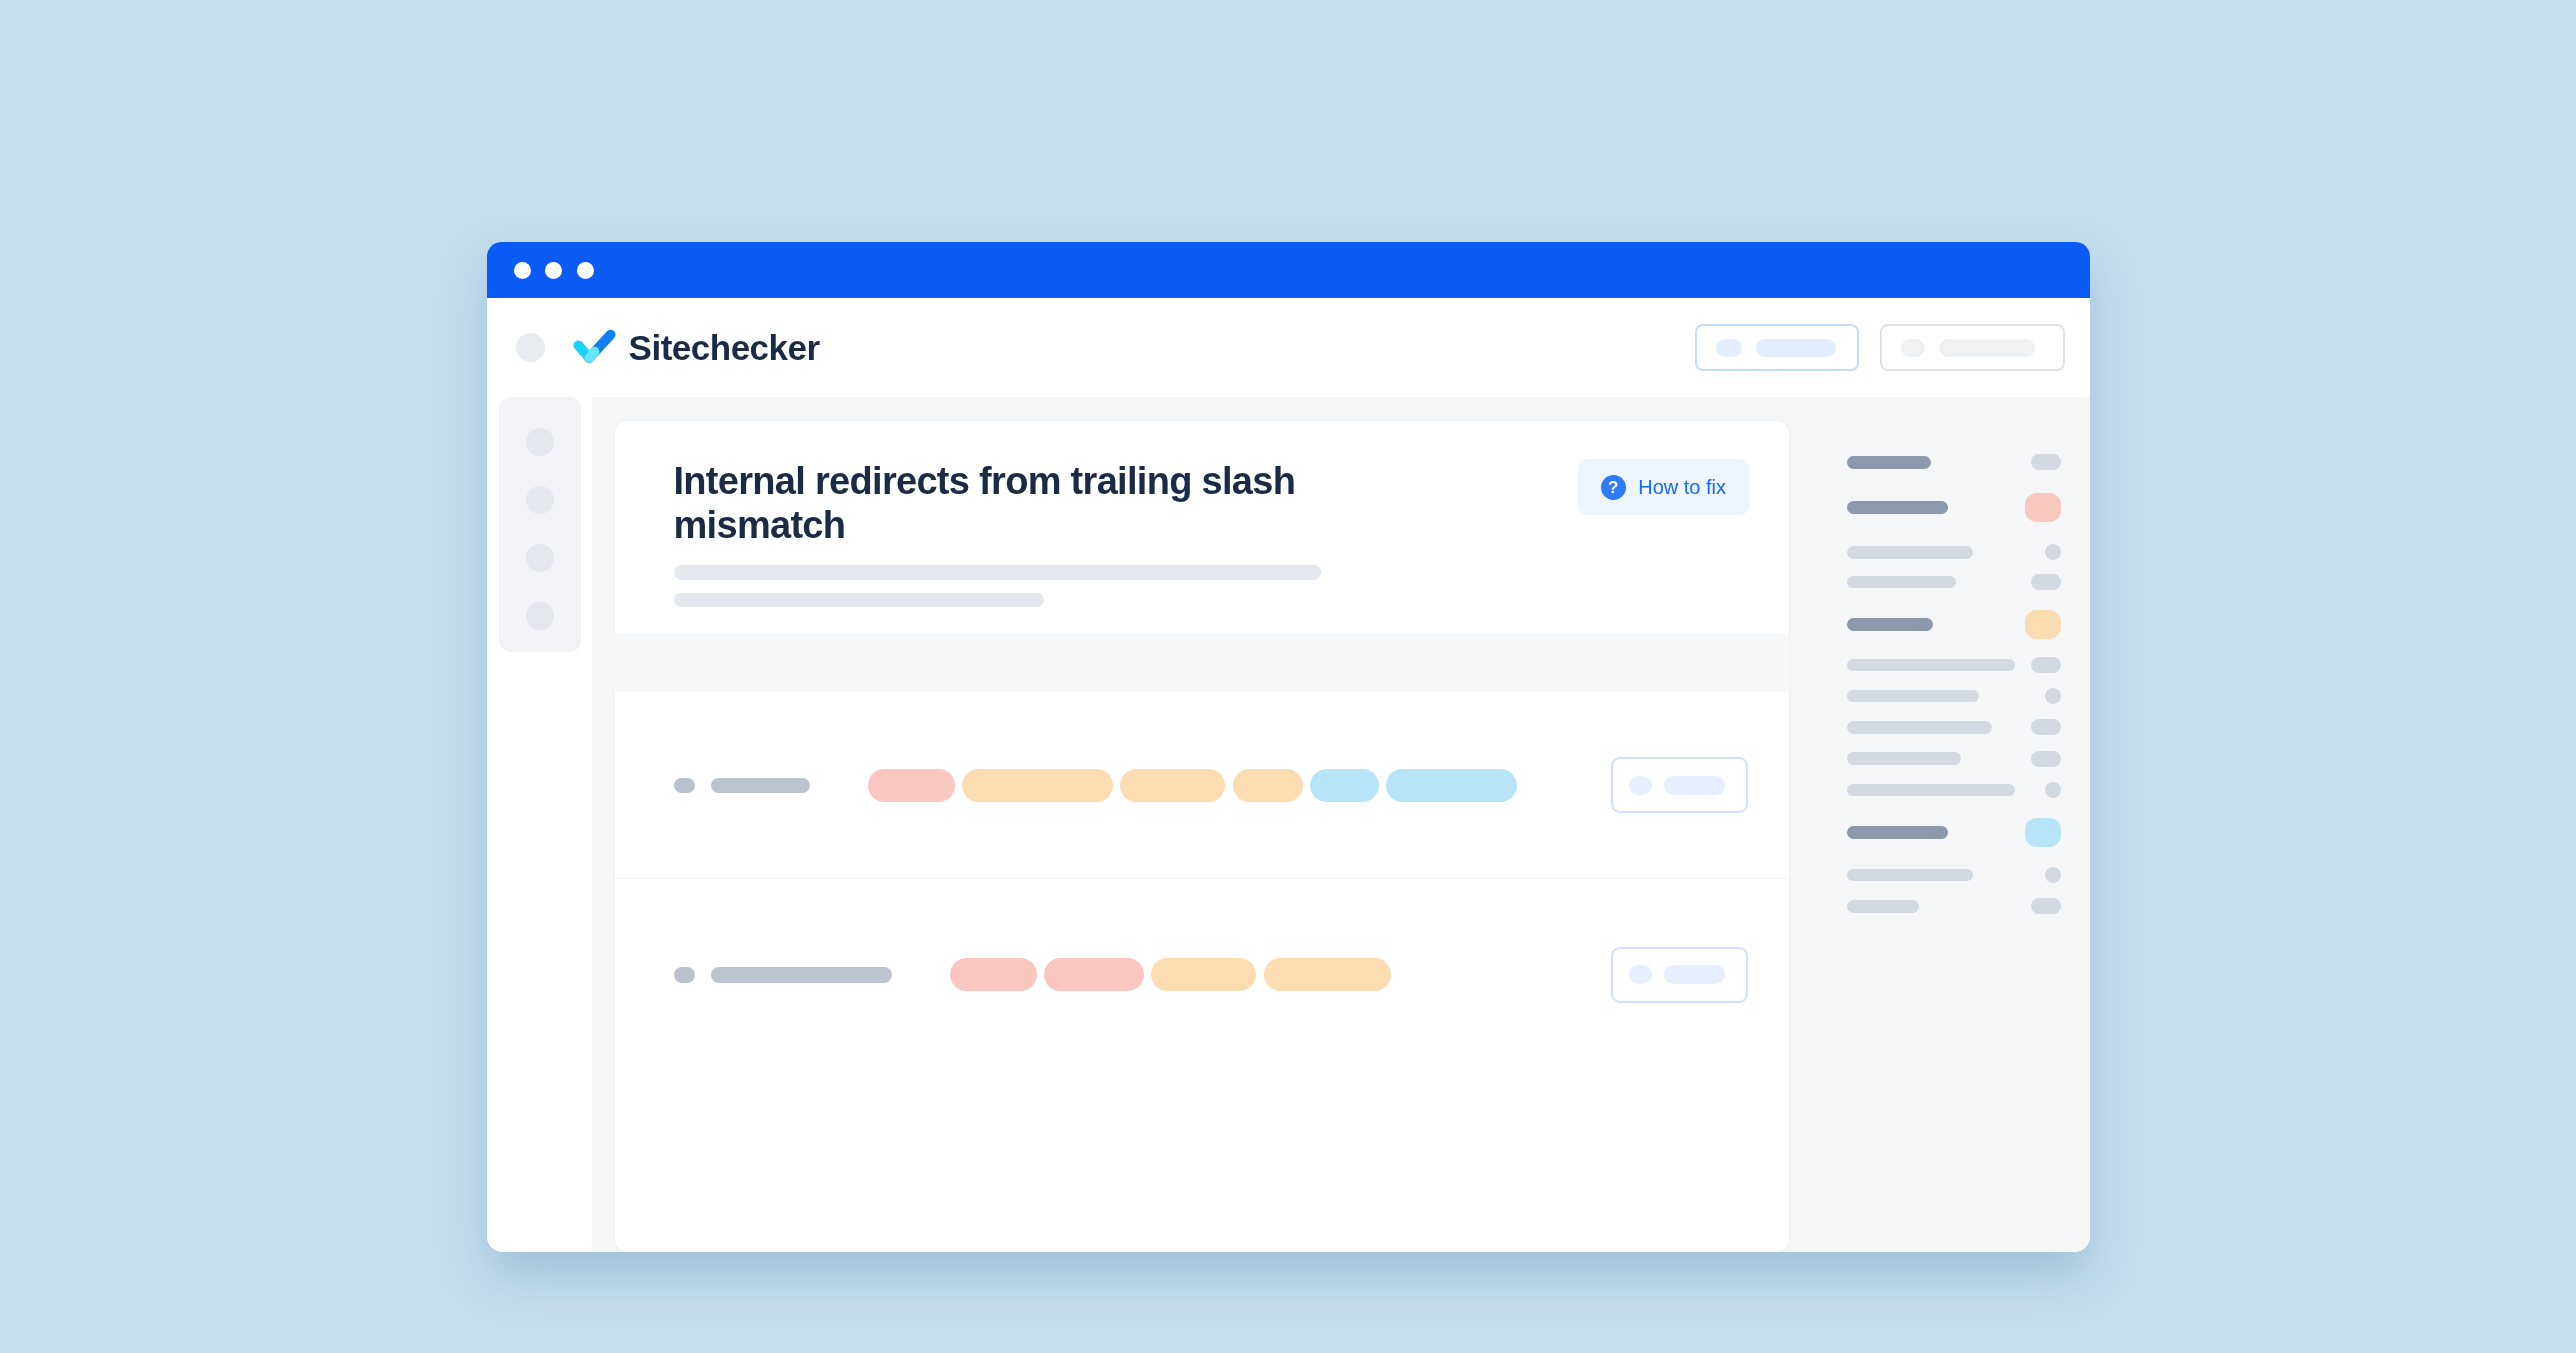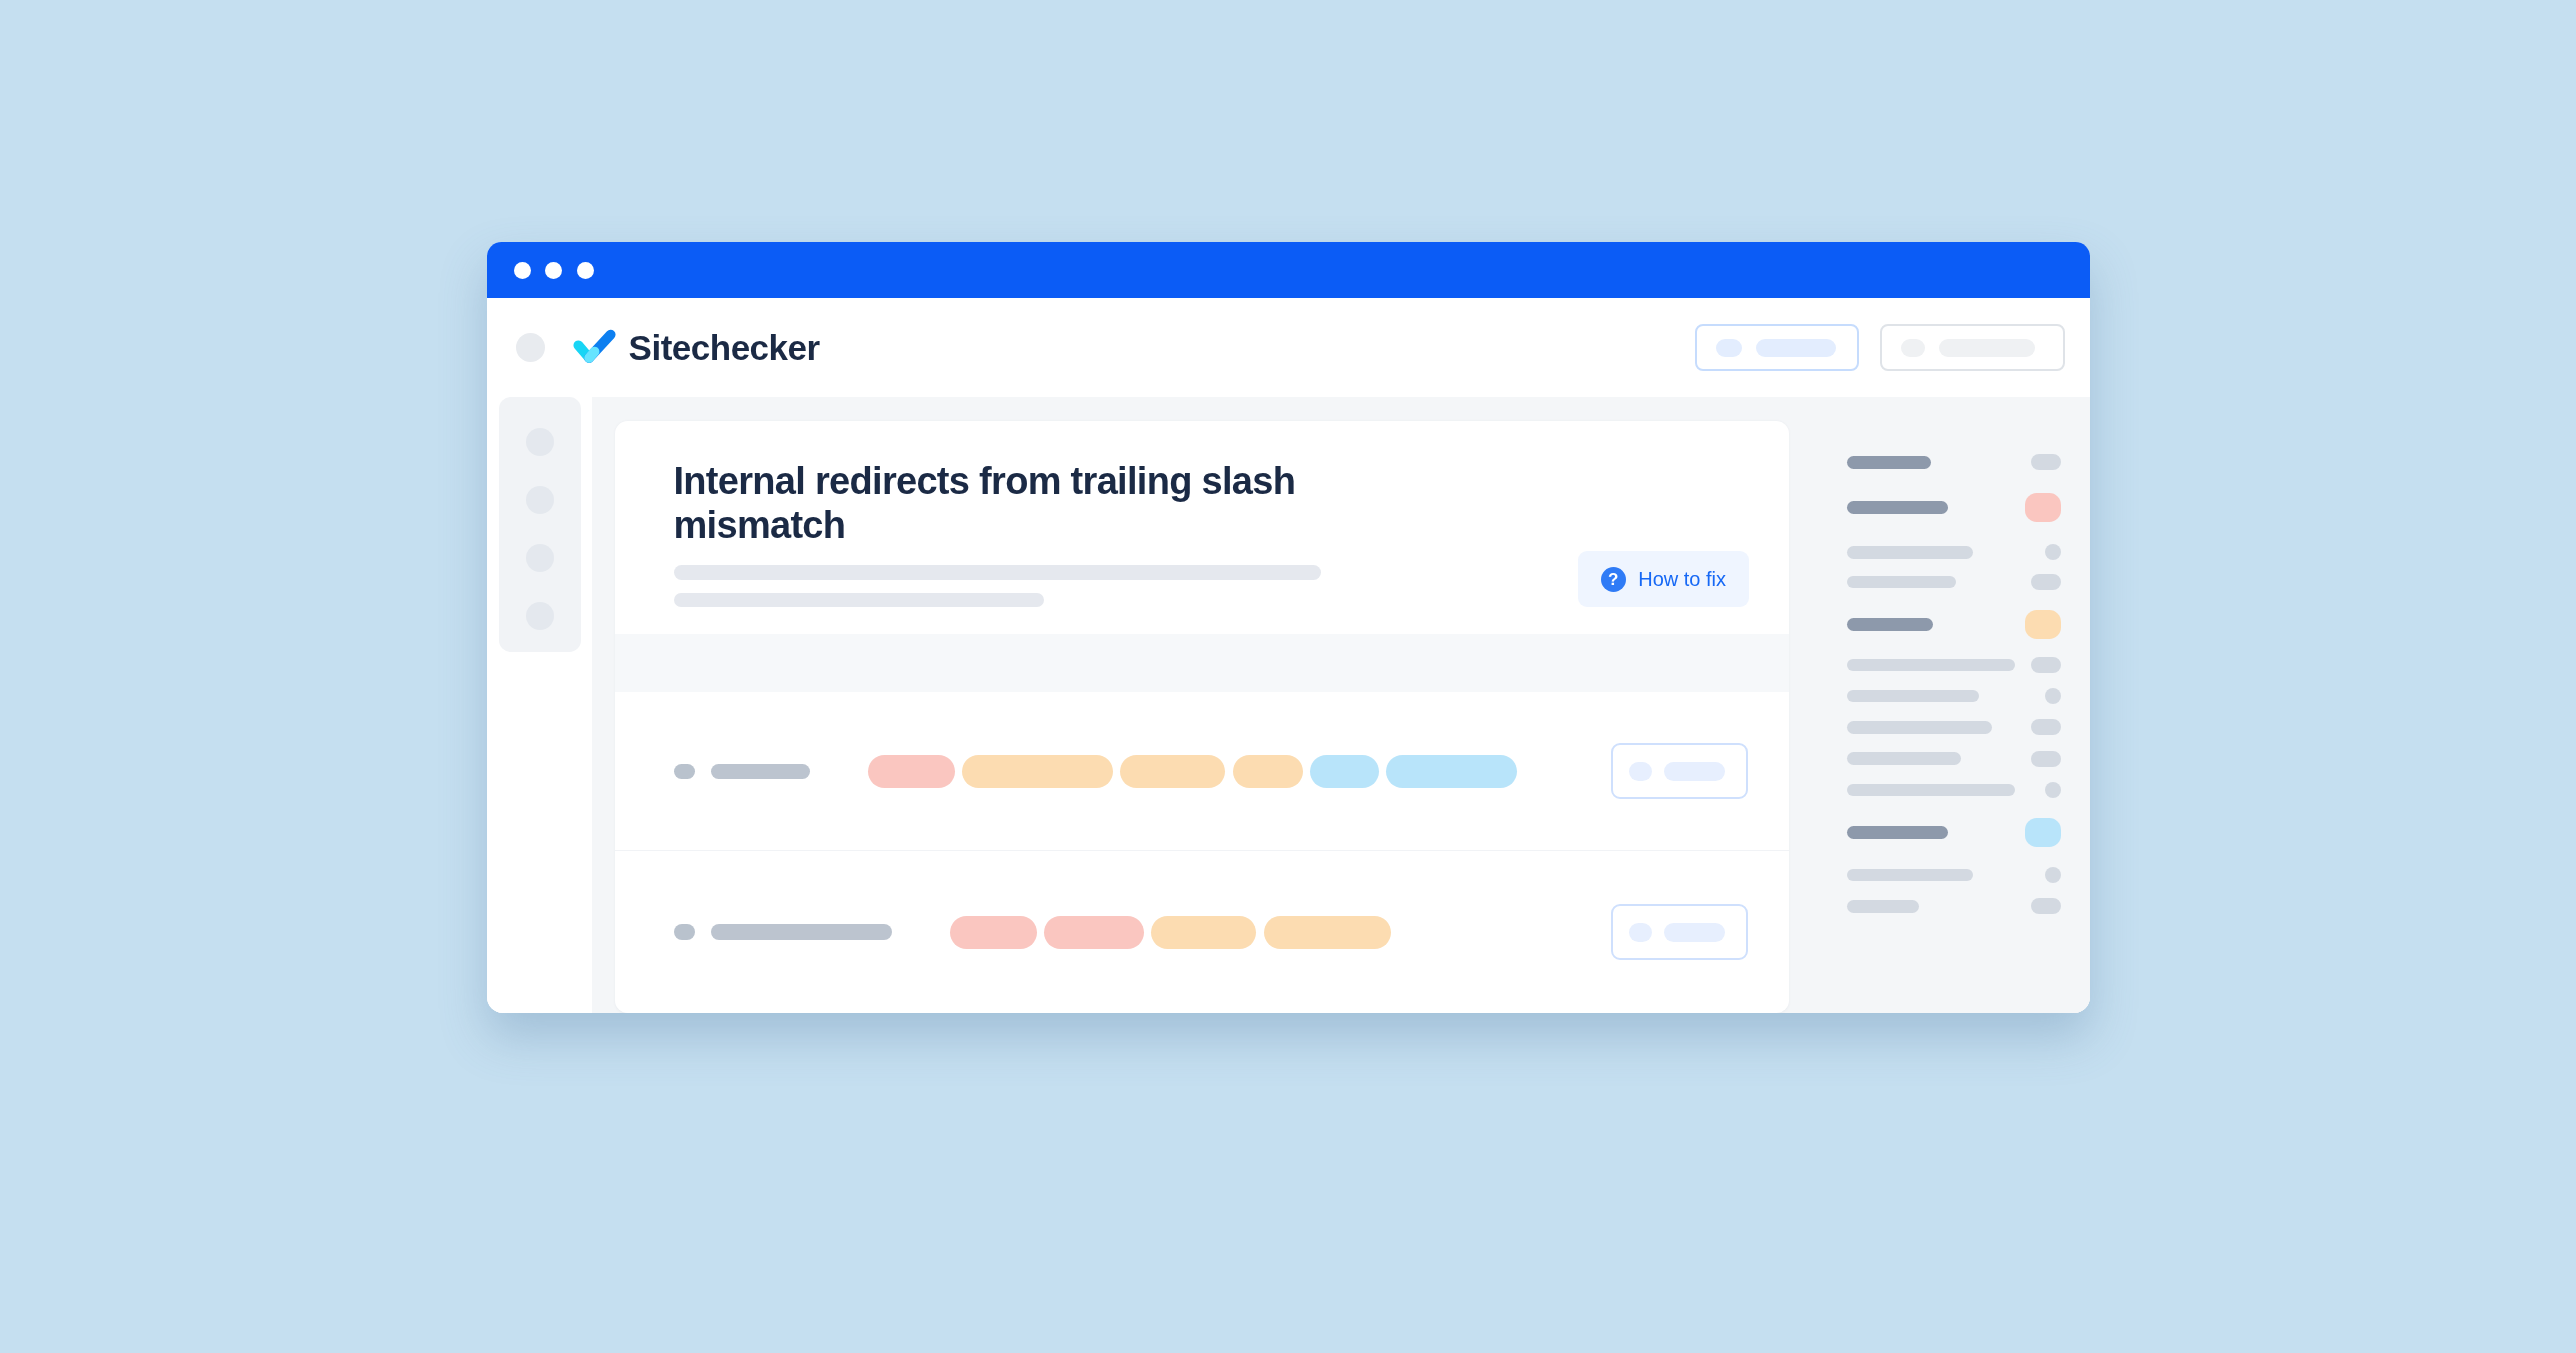--- a/index.html
+++ b/index.html
@@ -15,21 +15,21 @@
     font-family: "Liberation Sans", sans-serif;
     position: relative;
   }
 
   
   .window {
     position: absolute;
     left: 487px;
     top: 242px;
     width: 1603px;
-    height: 771px;
+    height: 1010px;
     border-radius: 14.4px 14.4px 16px 16px;
     background: #ffffff;
     box-shadow: 0 23.4px 47px rgba(80, 120, 160, 0.30);
     overflow: hidden;
     display: flex;
     flex-direction: column;
   }
 
   
   .titlebar {
@@ -156,21 +156,21 @@
     overflow: hidden;
     display: flex;
     flex-direction: column;
     box-shadow: 0 0.9px 2.7px rgba(30,60,100,0.05);
   }
 
   
   .cardhead {
     padding: 38px 40px 27px 59px;
     display: flex;
-    align-items: flex-end;
+    align-items: flex-start;
     gap: 21.6px;
   }
   .cardhead-left { flex: 1 1 auto; min-width: 0; }
   .card-title {
     font-size: 38px;
     line-height: 1.16;
     font-weight: bold;
     color: #1b2a45;
     letter-spacing: -0.7px;
     max-width: 712px;

